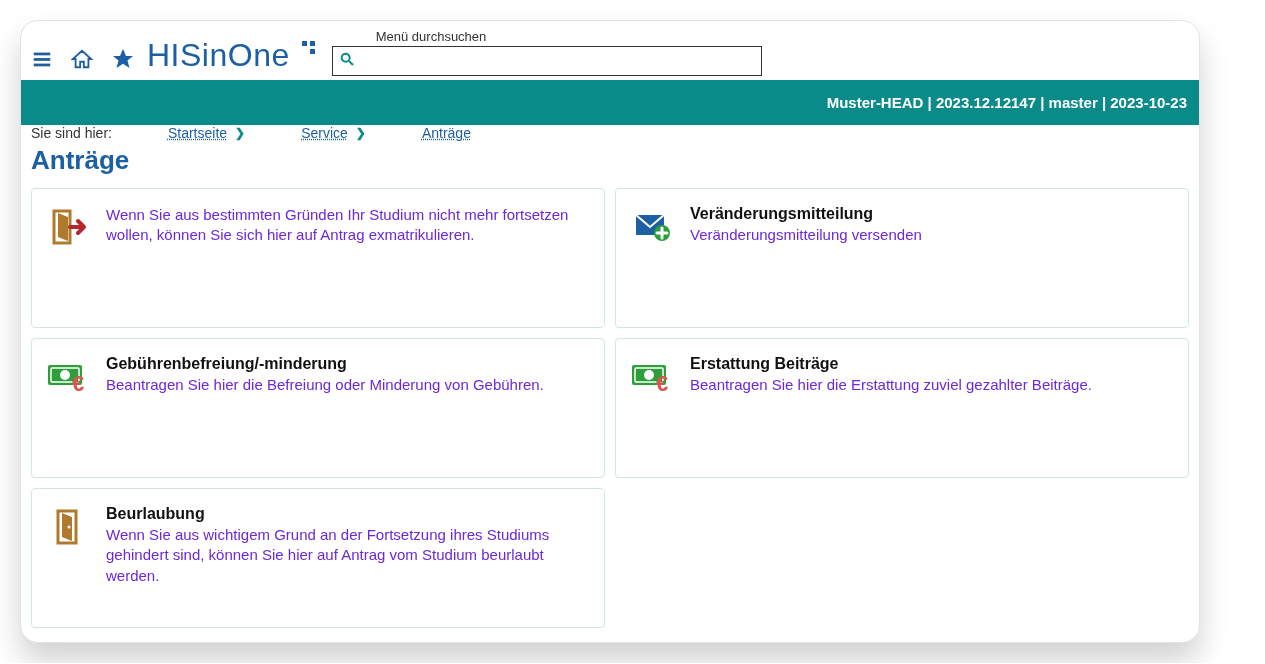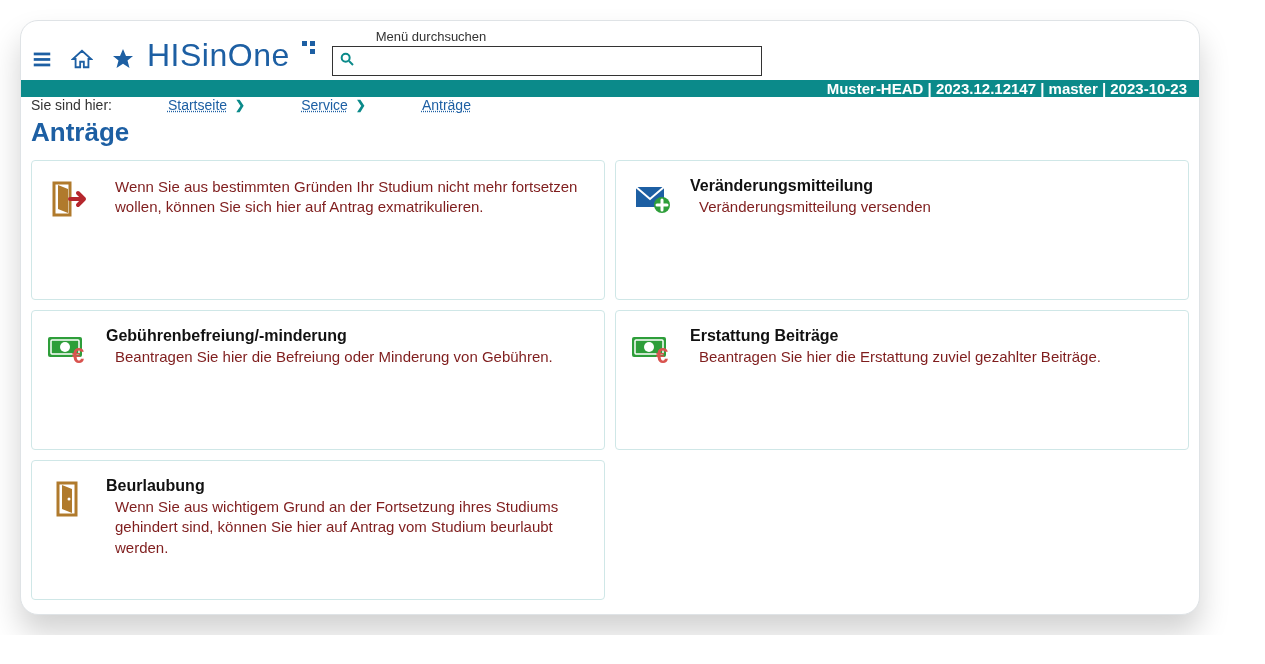--- a/index.html
+++ b/index.html
@@ -71,21 +71,21 @@
     width: 100%;
     font-size: 14px;
     padding-left: 6px;
   }
   .version-bar {
     background: #0b8a8a;
     color: #fff;
     font-weight: 700;
     font-size: 15px;
     text-align: right;
-    padding: 0 12px;
+    padding: 14px 12px;
   }
   .breadcrumb {
     display: flex;
     align-items: center;
     gap: 8px;
     padding: 0 10px;
     font-size: 14px;
     color: #333;
   }
   .breadcrumb a {
@@ -129,23 +129,22 @@
     padding-top: 2px;
   }
   .card-text h3 {
     font-size: 16px;
     font-weight: 700;
     color: #111;
     margin-bottom: 2px;
   }
   .card-text p {
     font-size: 15px;
-    color: #7f1d1d;
+    color: #6d28d9;
     line-height: 1.35;
-    margin-left: 9px;
   }
 </style>
 </head>
 <body>
 
 <div class="window">
 
   <div class="topbar">
     <div class="topbar-icons">
       <span class="icon-btn">

